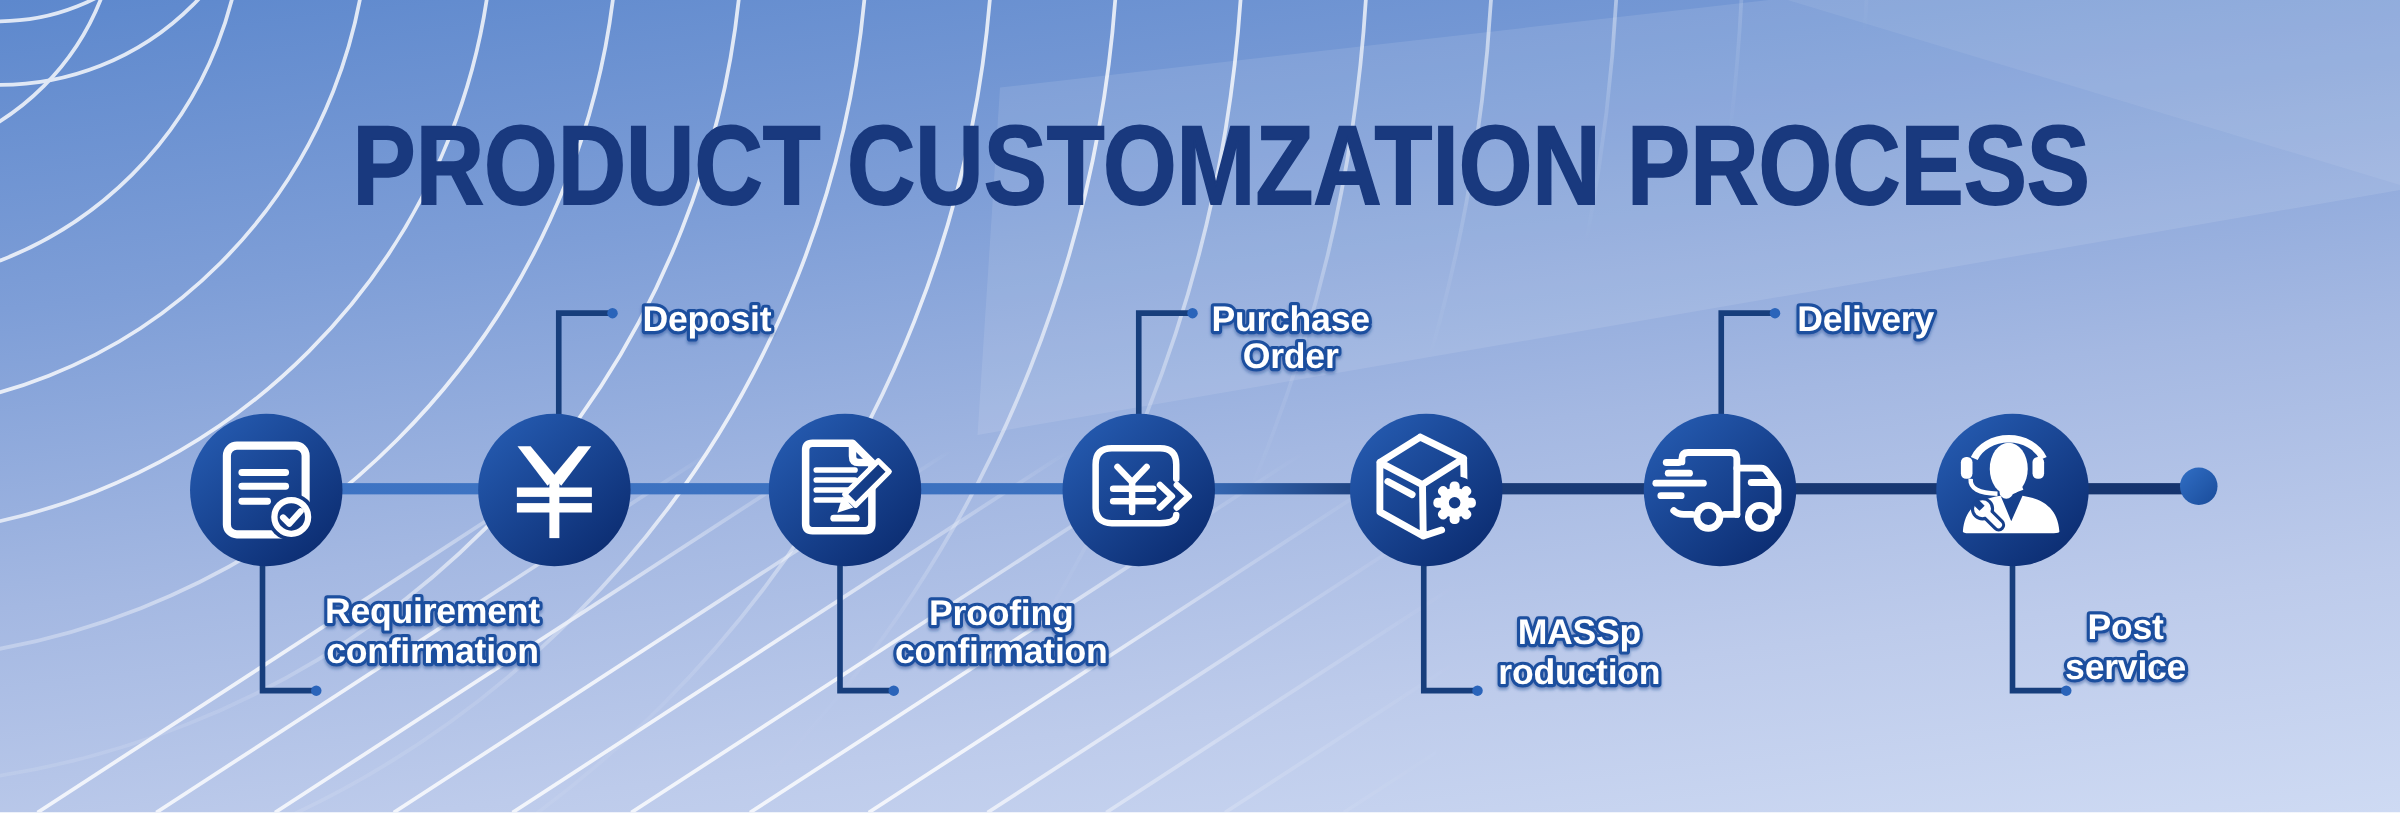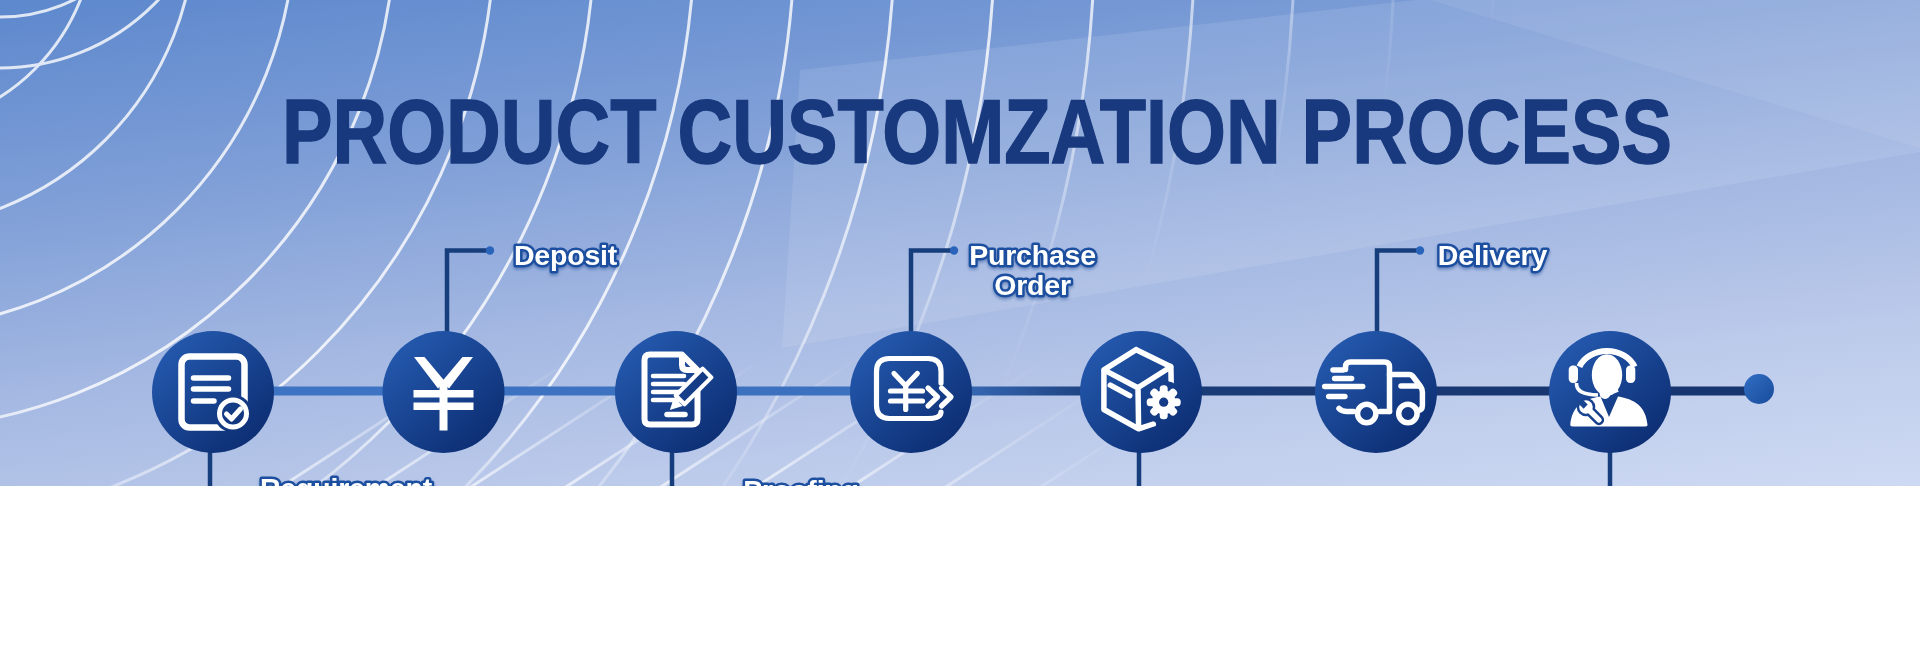--- a/index.html
+++ b/index.html
@@ -1,16 +1,16 @@
 <!DOCTYPE html>
 <html><head>
 <meta charset="utf-8">
 <style>
   html,body{margin:0;padding:0;}
-  .stage{position:relative;width:1920px;height:486px;overflow:hidden;
+  .stage{position:relative;width:1920px;height:650px;overflow:hidden;
     background:linear-gradient(173deg,#5D88CD 0%,#7E9ED7 28%,#A4B8E2 55%,#BDCBEB 78%,#CEDAF3 100%);
     font-family:"Liberation Sans", sans-serif;}
 </style>
 </head>
 <body>
 <div class="stage">
 <svg width="1920" height="650" viewBox="0 0 1920 650" xmlns="http://www.w3.org/2000/svg">
 <defs>
   <linearGradient id="cg" gradientUnits="userSpaceOnUse" x1="-44" y1="-50" x2="48" y2="56">
     <stop offset="0" stop-color="#2459AE"></stop>

